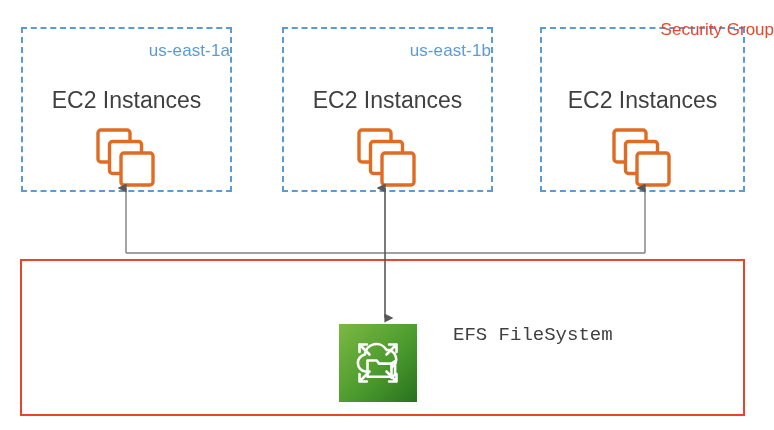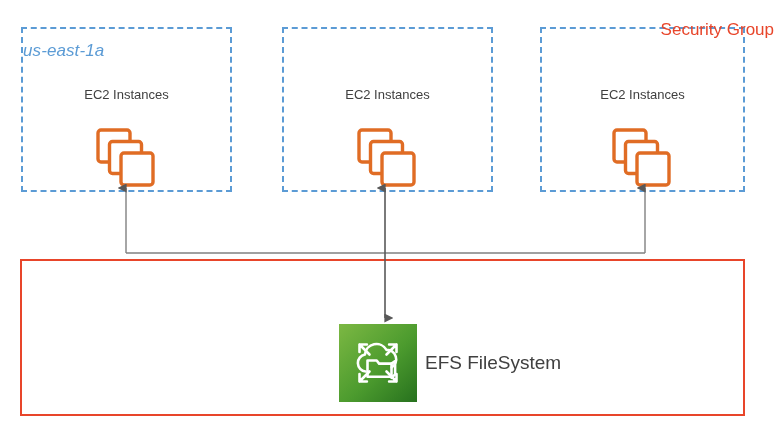--- a/index.html
+++ b/index.html
@@ -30,34 +30,33 @@
   }
   .az-box.az-0 { left: 21px;  width: 211px; }
   .az-box.az-1 { left: 282px; width: 211px; }
   .az-box.az-2 { left: 540px; width: 205px; }
 
   .az-title {
     position: absolute;
     top: 12px;
     left: 0;
     width: 100%;
-    text-align: left;
+    text-align: right;
     font-size: 17px;
     color: #5B9BD5;
     letter-spacing: 0.1px;
     white-space: nowrap;
-    font-style: italic;
   }
   .az-subtitle {
     position: absolute;
     top: 58px;
     left: 0;
     width: 100%;
     text-align: center;
-    font-size: 13px;
+    font-size: 23px;
     color: #404040;
     white-space: nowrap;
   }
 
   
   .ec2-icon {
     position: absolute;
     top: 98px;
     left: 50%;
     margin-left: -32px;
@@ -89,22 +88,23 @@
     pointer-events: none;
   }
 
   
   #efs-node {
     position: absolute;
     left: 339px;
     top: 324px;
     height: 78px;
     display: flex;
-    align-items: center;
-    gap: 8px;
+    align-items: flex-start;
+    gap: 36px;
+    font-family: Liberation Mono, monospace;
   }
   .efs-icon {
     width: 78px;
     height: 78px;
     display: block;
   }
   .efs-icon svg { display: block; width: 78px; height: 78px; }
   #efs-label {
     font-size: 19px;
     color: #404040;
@@ -132,20 +132,21 @@
     <div class="ec2-icon">
       <svg viewBox="0 0 64 62" xmlns="http://www.w3.org/2000/svg">
         <rect x="3" y="3" width="32" height="32" rx="3" ry="3" fill="#ffffff" stroke="#E06C24" stroke-width="3.4"></rect>
         <rect x="14.5" y="14.5" width="32" height="32" rx="3" ry="3" fill="#ffffff" stroke="#E06C24" stroke-width="3.4"></rect>
         <rect x="26" y="26" width="32" height="32" rx="3" ry="3" fill="#ffffff" stroke="#E06C24" stroke-width="3.4"></rect>
       </svg>
     </div>
   </div>
 
   <div class="az-box az-1">
+    <div class="az-title">us-east-1b</div>
     <div class="az-subtitle">EC2 Instances</div>
     <div class="ec2-icon">
       <svg viewBox="0 0 64 62" xmlns="http://www.w3.org/2000/svg">
         <rect x="3" y="3" width="32" height="32" rx="3" ry="3" fill="#ffffff" stroke="#E06C24" stroke-width="3.4"></rect>
         <rect x="14.5" y="14.5" width="32" height="32" rx="3" ry="3" fill="#ffffff" stroke="#E06C24" stroke-width="3.4"></rect>
         <rect x="26" y="26" width="32" height="32" rx="3" ry="3" fill="#ffffff" stroke="#E06C24" stroke-width="3.4"></rect>
       </svg>
     </div>
   </div>
 

